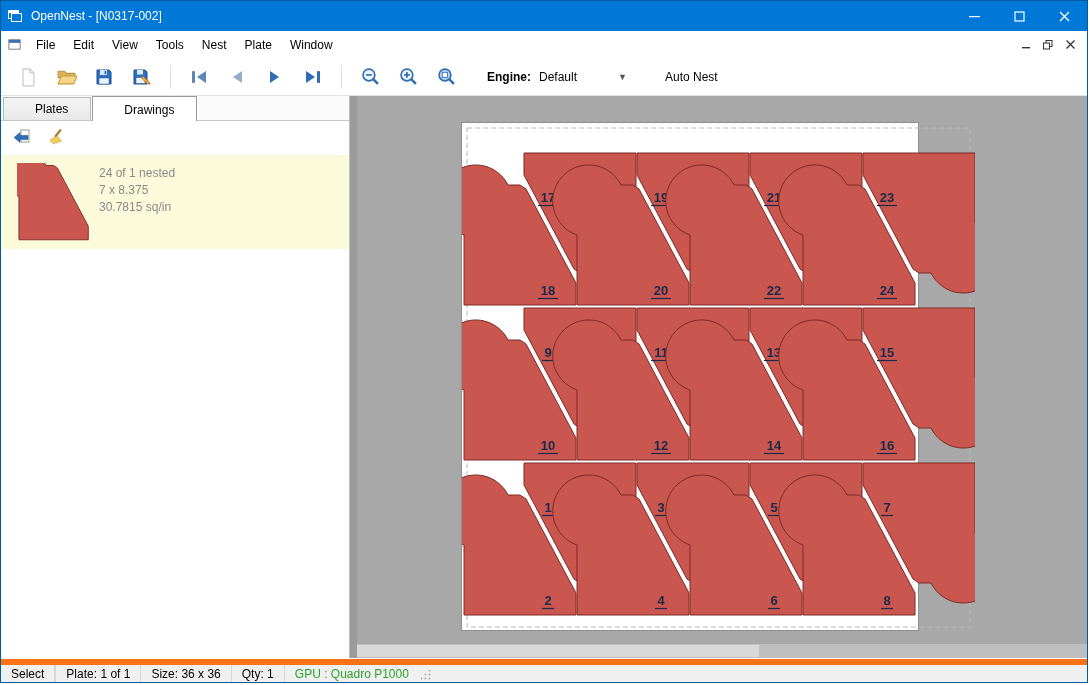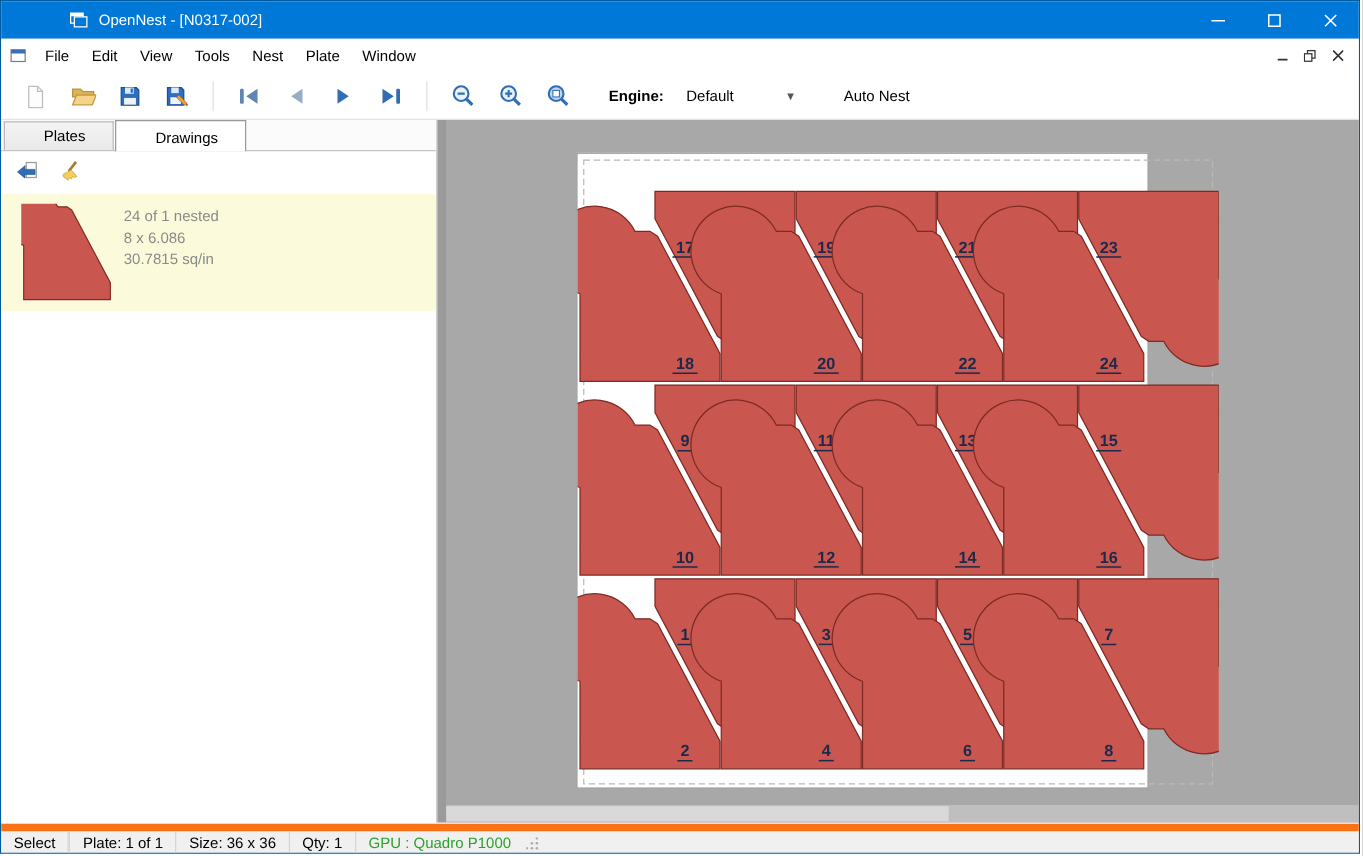--- a/index.html
+++ b/index.html
@@ -18,21 +18,21 @@
   .menubar .mdiicon { width:26px; display:flex; justify-content:center; }
   .menuitem { padding:5px 9px; cursor:default; }
   .mdictrls { margin-left:auto; display:flex; align-items:center; padding-right:6px; }
   .mdictrl { width:22px; height:20px; display:flex; align-items:center; justify-content:center; color:#333; }
 
   
   .toolbar { height:38px; display:flex; align-items:center; background:#fff; border-bottom:1px solid #e3e3e3; padding-left:8px; }
   .tbtn { width:32px; height:30px; display:flex; align-items:center; justify-content:center; margin:0 3px; border-radius:2px; }
   .sep { width:1px; height:24px; background:#e0e0e0; margin:0 9px; }
   .enginewrap { display:flex; align-items:center; margin-left:22px; }
-  .enginelabel { font-weight:bold; margin-right:12px; }
+  .enginelabel { font-weight:bold; margin-right:2px; }
   .combo { display:flex; align-items:center; width:100px; justify-content:space-between; padding:3px 6px; }
   .combo .chev { color:#555; font-size:9px; }
   .autonest { margin-left:24px; padding:4px 8px; }
 
   
   .content { position:absolute; top:95px; bottom:24px; left:0; right:0; display:flex; }
 
   
   .sidebar { width:349px; border-right:1px solid #bdbdbd; display:flex; flex-direction:column; background:#fff; }
   .tabstrip { height:25px; display:flex; align-items:flex-end; border-bottom:1px solid #c6c6c6; background:#fbfbfb; padding-left:2px; }
@@ -60,21 +60,21 @@
   .scell.mode { min-width:50px; border-right:1px solid #d6d6d6; }
   .scell.loc { color:#9a9a9a; flex:1; }
   .scell.r { border-left:1px solid #d6d6d6; }
   .grip { width:14px; height:100%; display:flex; align-items:flex-end; justify-content:flex-end; padding:2px; }
 </style>
 </head>
 <body>
 
 <div id="window">
 
-  <div class="titlebar" style="background: rgb(0, 120, 215); padding-left: 48px;">
+  <div class="titlebar" style="background: rgb(0, 120, 215);">
     <span class="appicon">
       <svg width="16" height="16" viewBox="0 0 16 16">
         <rect x="1.5" y="2.5" width="10" height="8" fill="none" stroke="#fff"></rect>
         <rect x="1.5" y="2.5" width="10" height="2.5" fill="#fff"></rect>
         <rect x="4.5" y="5.5" width="10" height="8" fill="#0078d7" stroke="#fff"></rect>
       </svg>
     </span>
     <span class="title">OpenNest - [N0317-002]</span>
     <span class="wbtn">
       <svg width="11" height="11" viewBox="0 0 11 11">
@@ -236,21 +236,21 @@
       </div>
       <div class="drawlist">
         <div class="drawitem">
           <span class="thumbwrap">
             <svg width="72" height="78" viewBox="0 26 114 126">
               <path d="M2 150 L114 150 L114 128 L64 34 L58 30 L46 30 A36 36 0 1 0 2 80 Z" stroke="#7e2a24" stroke-width="1.5" fill="#c9574f"></path>
             </svg>
           </span>
           <span class="iteminfo">
             <div class="s">24 of 1 nested</div>
-            <div class="s">8 x 6.086</div>
+            <div class="s">7 x 8.375</div>
             <div class="s">30.7815 sq/in</div>
           </span>
         </div>
       </div>
     </div>
 
     <div class="canvas" style="background: rgb(168, 168, 168);">
       <div class="gutter"></div>
       <div class="plate">
         <svg id="nest-svg" width="513" height="509" viewBox="0 0 513 509">

